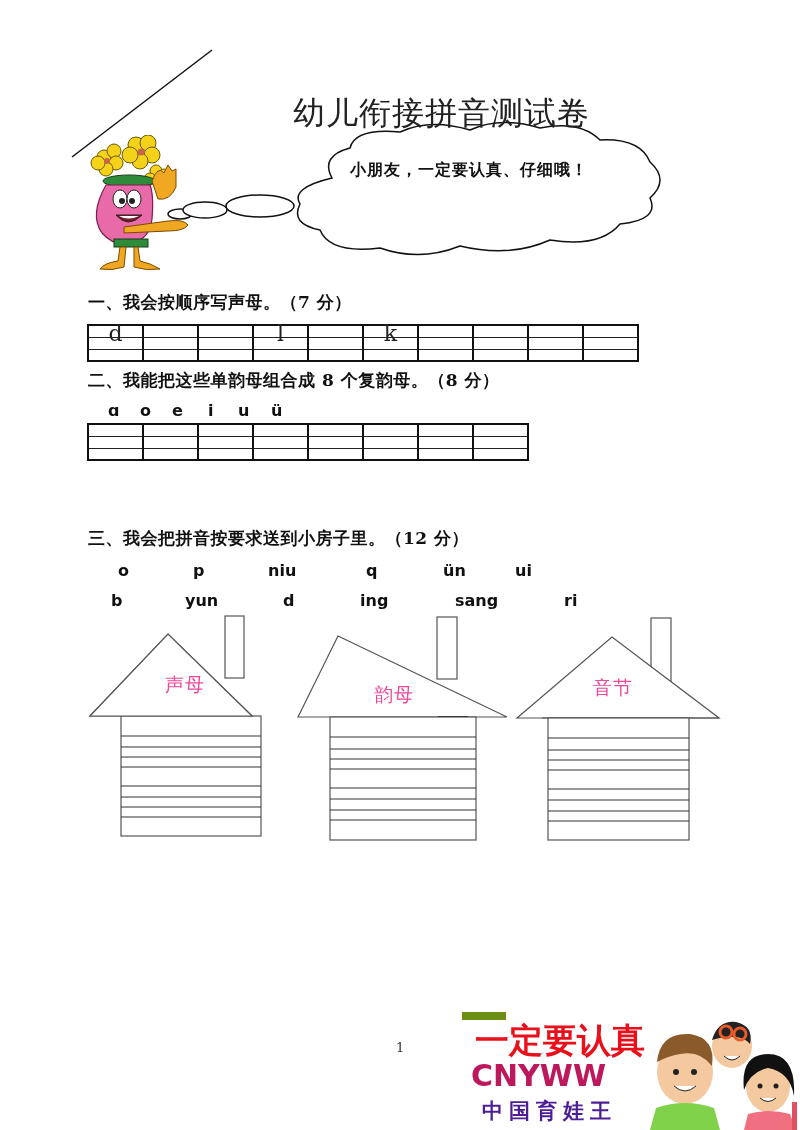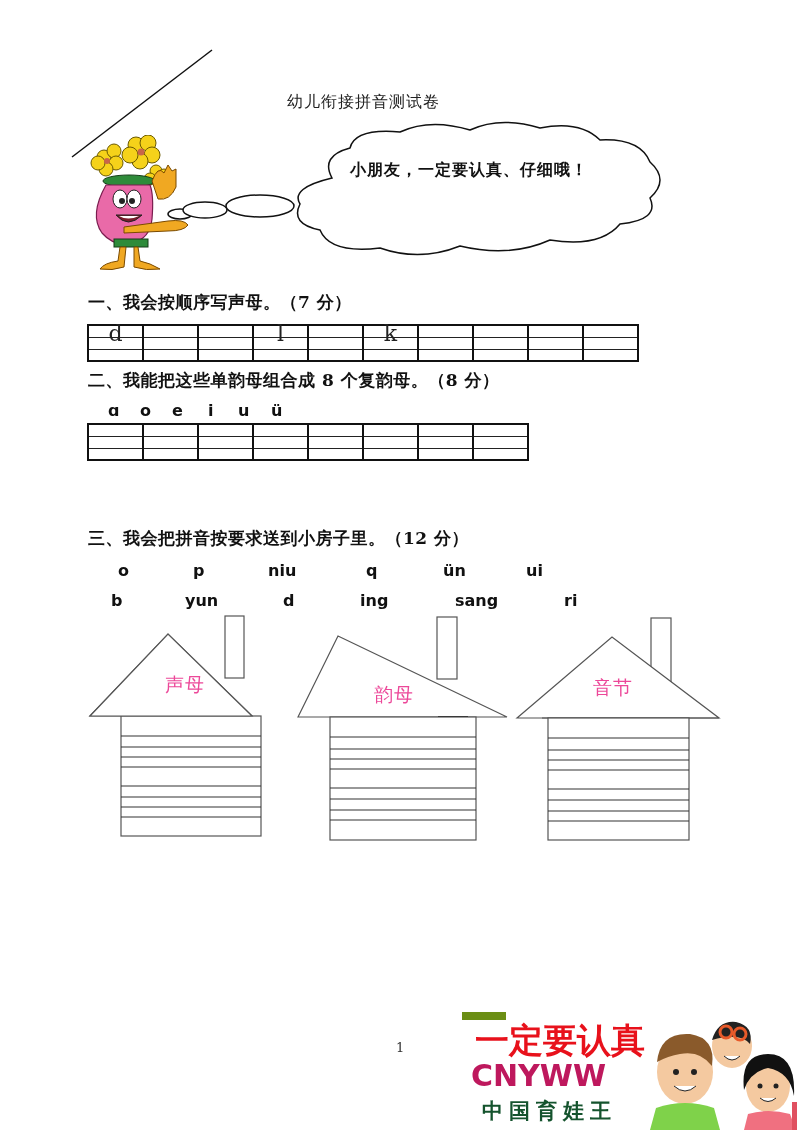--- a/index.html
+++ b/index.html
@@ -2,22 +2,22 @@
 <html><head>
 <meta charset="utf-8">
 <style>
   * { box-sizing: border-box; margin: 0; padding: 0; }
   html, body { width: 800px; height: 1130px; background: #ffffff; overflow: hidden; }
   body { position: relative; font-family: "DejaVu Serif", serif; color: #111; }
 
   .abs { position: absolute; }
 
   .page-title {
-    left: 287px; top: 92px; font-family: Liberation Sans, sans-serif;
-    font-size: 16px; color: #222; letter-spacing: 1px;
+    left: 293px; top: 92px; font-family: Liberation Sans, sans-serif;
+    font-size: 32px; color: #222; letter-spacing: 1px;
   }
   .deco-line { left: 0; top: 0; width: 800px; height: 300px; }
 
   .cloud-text {
     left: 350px; top: 160px; font-size: 16px; font-weight: bold; color: #111;
     letter-spacing: 1px;
   }
 
   .q-title { font-size: 17px; font-weight: bold; color: #111; letter-spacing: 0.5px; }
   .q1 { left: 88px; top: 291px; }
@@ -57,21 +57,21 @@
   .logo-cn {
     left: 475px; top: 1018px; font-family: "DejaVu Sans", sans-serif; font-weight: bold;
     font-size: 34px; color: #e8111b; letter-spacing: 0px;
   }
   .logo-en {
     left: 471px; top: 1058px; font-family: "DejaVu Sans", sans-serif; font-weight: bold;
     font-size: 30px; color: #be185d; letter-spacing: 0px;
   }
   .logo-sub {
     left: 482px; top: 1097px; font-family: "DejaVu Sans", sans-serif; font-weight: bold;
-    font-size: 21px; color: #14532d; letter-spacing: 6px;
+    font-size: 21px; color: #4c1d95; letter-spacing: 6px;
   }
   .kids { left: 640px; top: 1010px; width: 160px; height: 120px; }
 </style>
 </head>
 <body>
 
 <svg class="abs deco-line" viewBox="0 0 800 300">
   <line x1="72" y1="157" x2="212" y2="50" stroke="#111" stroke-width="1.5"></line>
 </svg>
 
@@ -242,21 +242,21 @@
 
 <div class="abs q-title q3">
   <span>三、</span><span>我会把拼音按要求送到小房子里。（12 分）</span>
 </div>
 
 <span class="abs pinyin" style="left:118px;top:561px">o</span>
 <span class="abs pinyin" style="left:193px;top:561px">p</span>
 <span class="abs pinyin" style="left:268px;top:561px">niu</span>
 <span class="abs pinyin" style="left:366px;top:561px">q</span>
 <span class="abs pinyin" style="left:443px;top:561px">ün</span>
-<span class="abs pinyin" style="left:526px;top:561px">ui</span>
+<span class="abs pinyin" style="left:515px;top:561px">ui</span>
 
 <span class="abs pinyin" style="left:111px;top:591px">b</span>
 <span class="abs pinyin" style="left:185px;top:591px">yun</span>
 <span class="abs pinyin" style="left:283px;top:591px">d</span>
 <span class="abs pinyin" style="left:360px;top:591px">ing</span>
 <span class="abs pinyin" style="left:455px;top:591px">sang</span>
 <span class="abs pinyin" style="left:564px;top:591px">ri</span>
 
 <svg class="abs house-wrap" viewBox="0 0 800 260">
   <g fill="#fff" stroke="#555" stroke-width="1.2">

